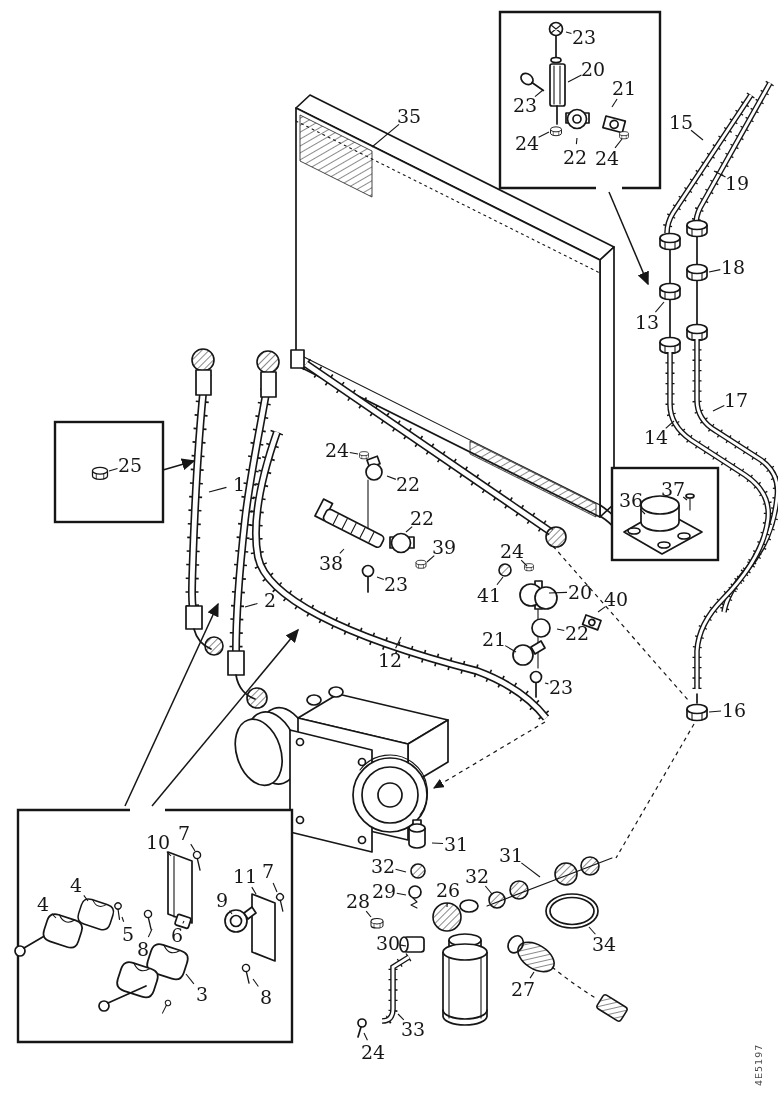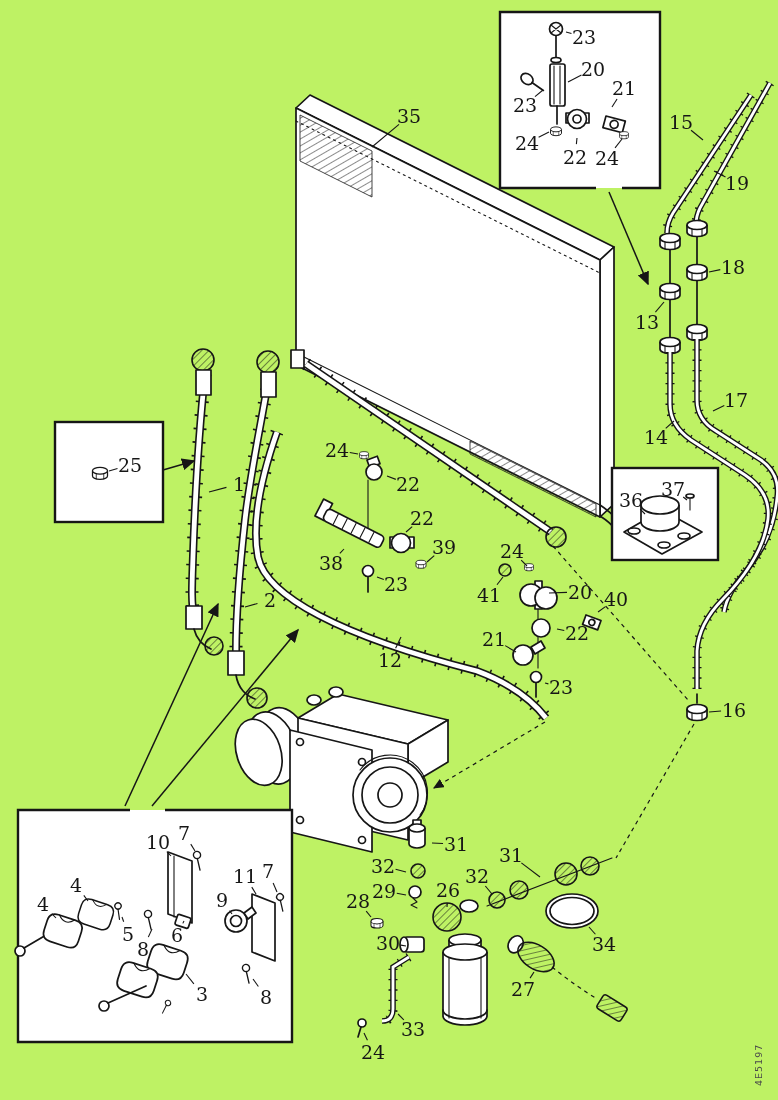--- a/index.html
+++ b/index.html
@@ -1,16 +1,16 @@
 <!DOCTYPE html>
 <html><head>
 <meta charset="utf-8">
 <style>
   html,body{margin:0;padding:0;background:#e8e8e8;}
-  .page{width:778px;height:1100px;background:#bef264;position:relative;margin:0 auto;overflow:hidden;}
+  .page{width:778px;height:1100px;background:#ffffff;position:relative;margin:0 auto;overflow:hidden;}
   svg{display:block;}
   .callout{font-family:"DejaVu Serif",serif;font-size:19px;fill:#161616;text-anchor:middle;stroke:none;}
   .idtext{font-family:"DejaVu Sans",sans-serif;font-size:9.5px;fill:#4a4a4a;letter-spacing:1px;}
   .lead{stroke:#161616;stroke-width:1.1;fill:none;}
   .arrow{stroke:#161616;stroke-width:1.5;fill:none;}
   .dash{stroke:#161616;stroke-width:1.2;fill:none;stroke-dasharray:4 4;}
   .fw{fill:#ffffff;stroke:#161616;stroke-width:1.7;stroke-linejoin:round;}
   .hxf{fill:url(#hx);stroke:#161616;stroke-width:1.6;stroke-linejoin:round;}
   .ln{fill:none;stroke:#161616;stroke-width:1.7;stroke-linecap:round;stroke-linejoin:round;}
   .thin{stroke-width:1.1;}

